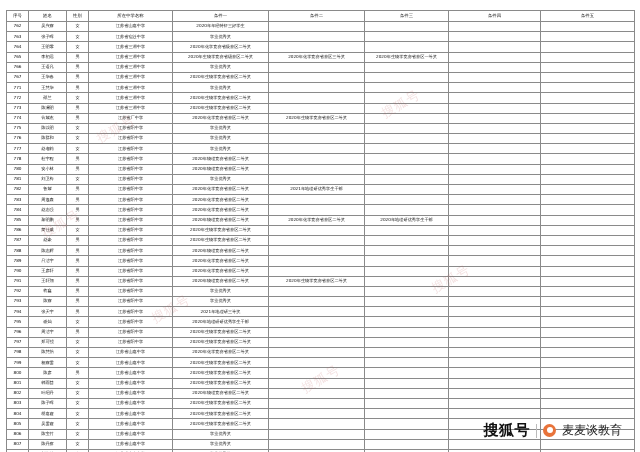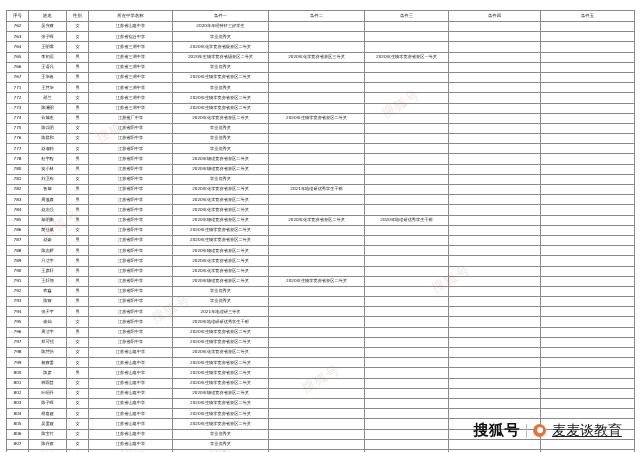--- a/index.html
+++ b/index.html
@@ -104,23 +104,22 @@
     content: "";
     position: absolute;
     left: 3.5px;
     top: 3px;
     width: 6px;
     height: 6px;
     border-radius: 50%;
     background: #fff;
   }
   #brand .account {
-    font-size: 14px;
+    font-size: 12px;
     color: #222;
-    text-decoration: underline;
   }
 </style>
 </head>
 <body>
 
 <div id="sheet">
   <table class="roster">
     <colgroup>
       <col class="c-idx">
         <col class="c-name">

